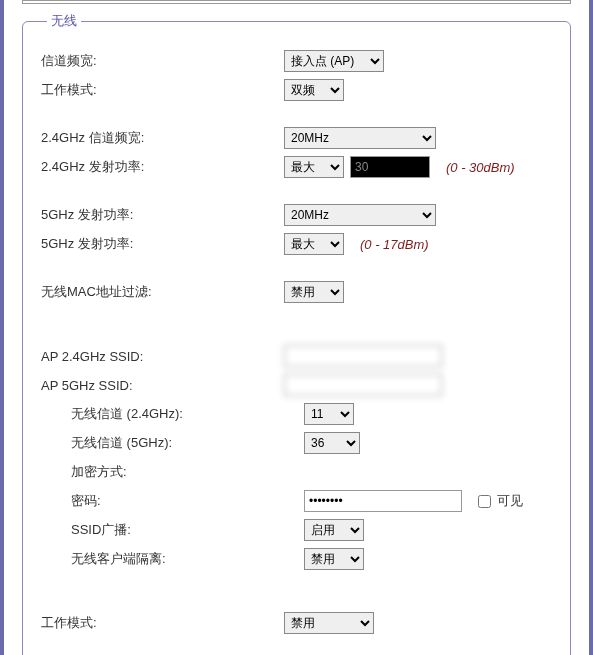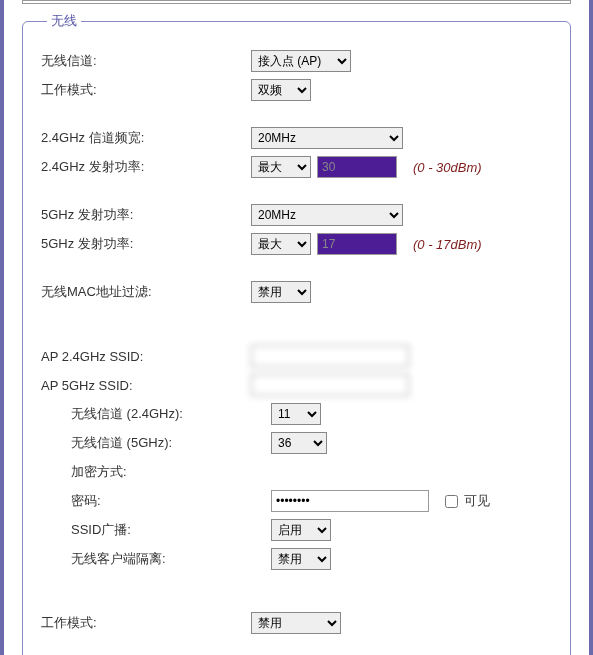--- a/index.html
+++ b/index.html
@@ -44,20 +44,21 @@
   padding-left: 0;
 }
 .label.indent {
   padding-left: 30px;
   width: 230px;
 }
 .field {
   display: flex;
   align-items: center;
   gap: 6px;
+  margin-left: 33px;
 }
 .hint {
   color: #7f1d1d;
   font-style: italic;
   margin-left: 10px;
 }
 .gap { height: 14px; }
 .gap-lg { height: 30px; }
 select {
   font-size: 12px;
@@ -69,36 +70,36 @@
 .sel-wide { width: 152px; }
 .sel-med { width: 90px; }
 .sel-sm { width: 60px; }
 .sel-auto { width: auto; }
 input[type="text"], input[type="password"] {
   height: 22px;
   border: 1px solid #999;
   padding: 1px 4px;
   font-size: 12px;
 }
-.inp-num { width: 80px; background: #4c1d95; color: #888; }
+.inp-num { width: 80px; background: #000000; color: #888; }
 .inp-ssid { width: 158px; filter: blur(3px); }
 .inp-pw { width: 158px; }
 .inp-wpa { width: 120px; }
 </style>
 </head>
 <body>
 
 <div class="outer-frame">
   <div class="top-bar"></div>
 
   <fieldset class="wireless">
     <legend>无线</legend>
 
     <div class="row">
-      <div class="label">无线信道:</div>
+      <div class="label">信道频宽:</div>
       <div class="field">
         <select class="sel-auto" style="width:100px;"><option>接入点 (AP)</option></select>
       </div>
     </div>
 
     <div class="row">
       <div class="label">工作模式:</div>
       <div class="field">
         <select class="sel-sm"><option>双频</option></select>
       </div>
@@ -128,21 +129,20 @@
       <div class="label">5GHz 发射功率:</div>
       <div class="field">
         <select class="sel-wide"><option>20MHz</option></select>
       </div>
     </div>
 
     <div class="row">
       <div class="label">5GHz 发射功率:</div>
       <div class="field">
         <select class="sel-sm"><option>最大</option></select>
-        <input type="text" class="inp-num" disabled="" value="17" style="">
         <span class="hint">(0 - 17dBm)</span>
       </div>
     </div>
 
     <div class="gap"></div>
 
     <div class="row">
       <div class="label">无线MAC地址过滤:</div>
       <div class="field">
         <select class="sel-sm"><option>禁用</option></select>

